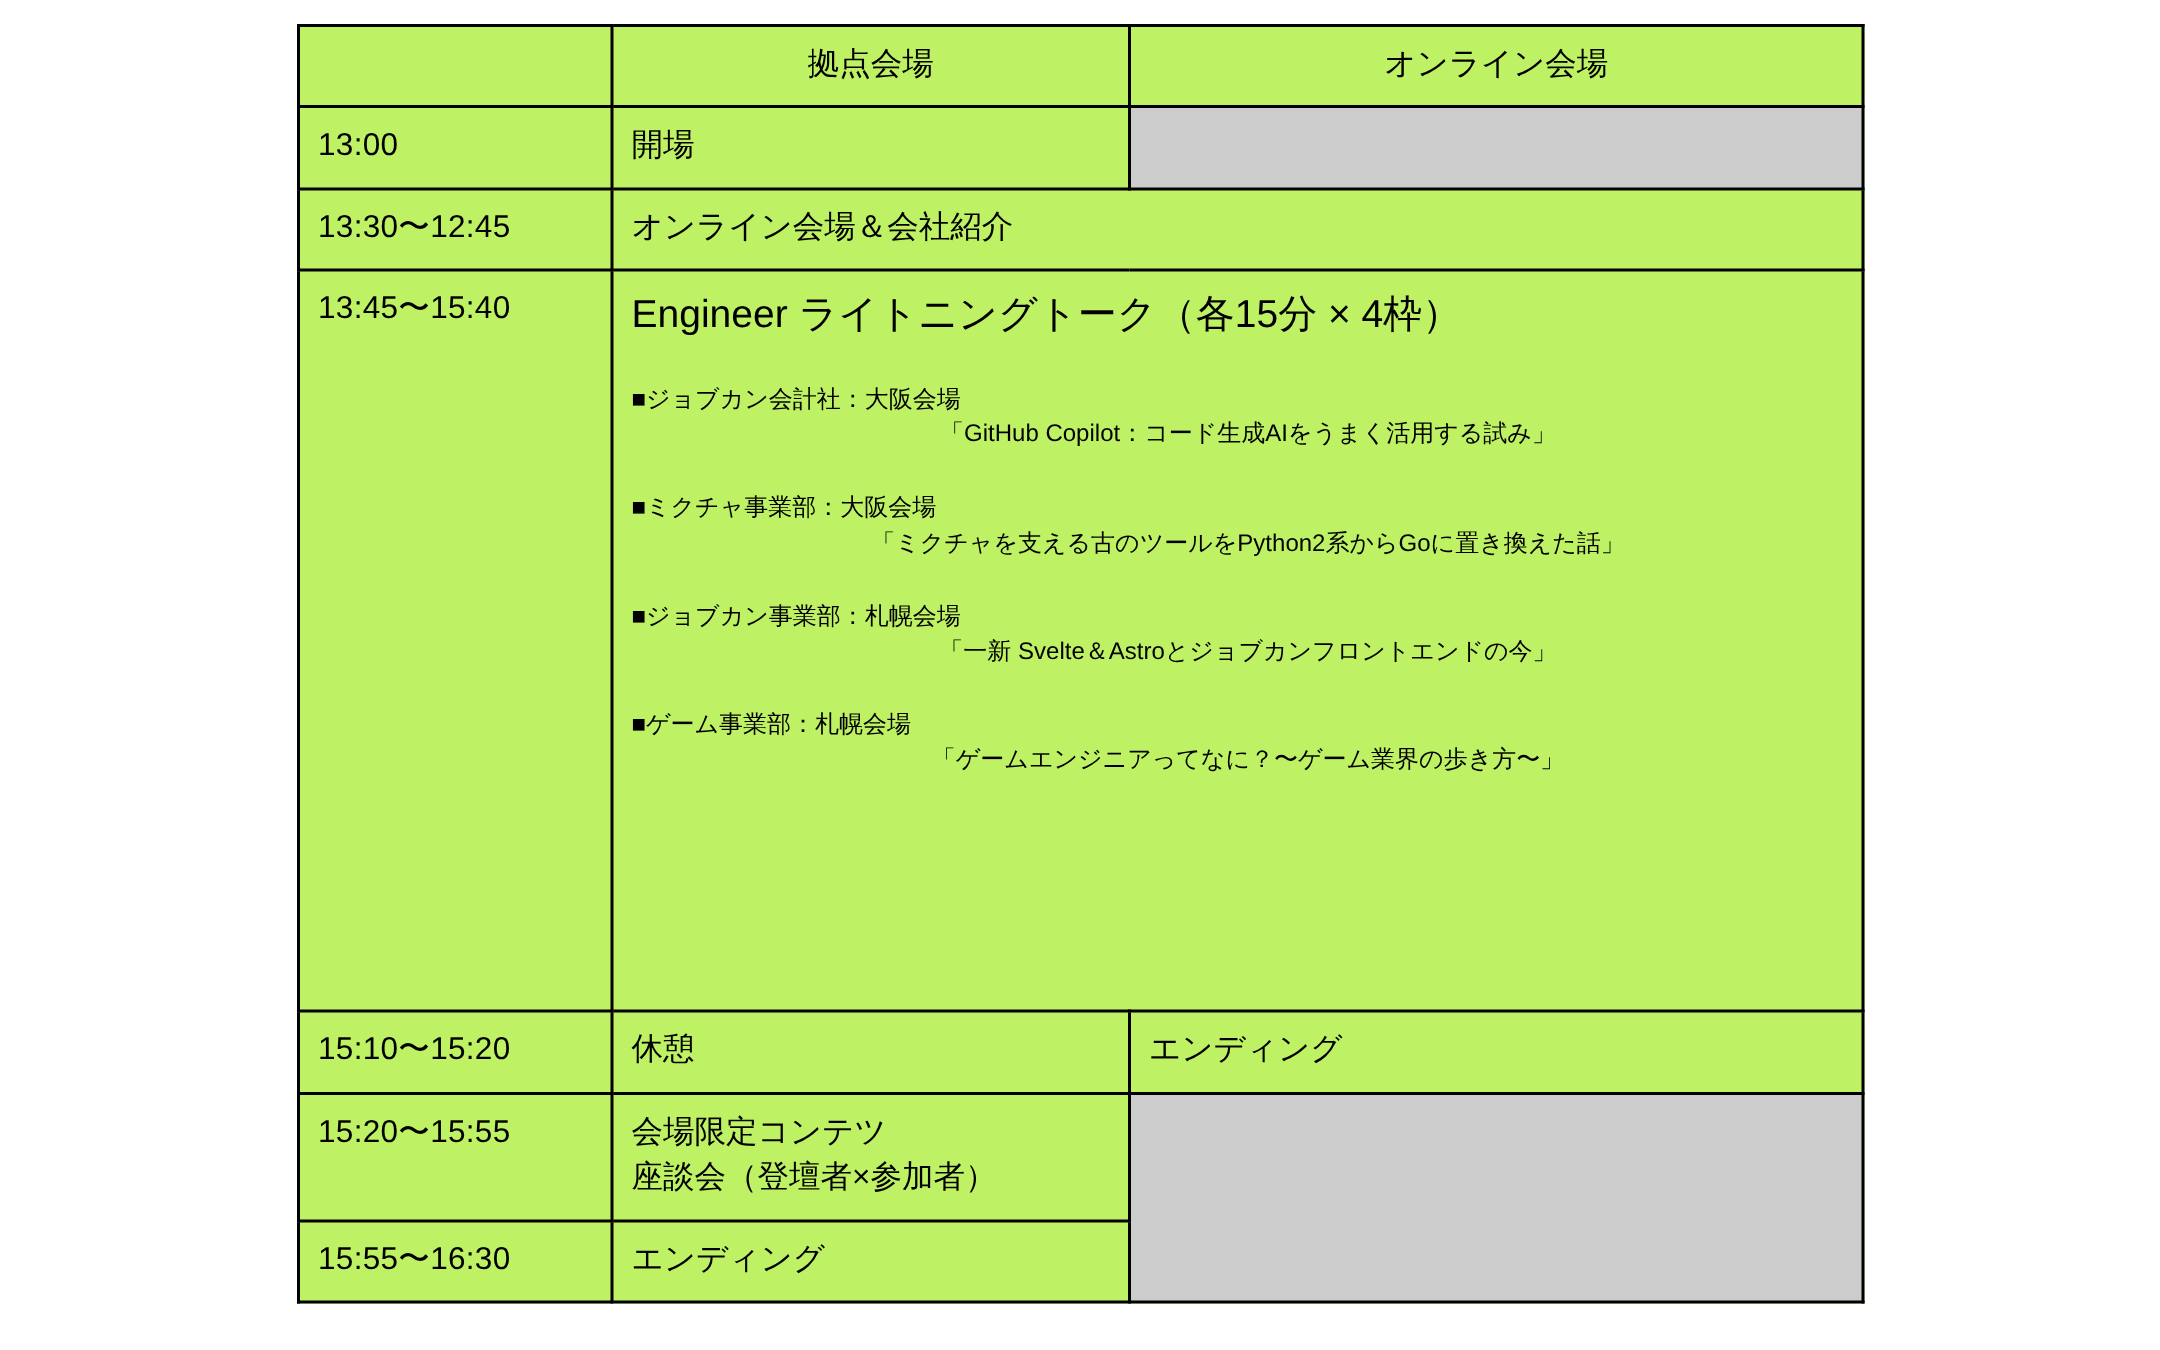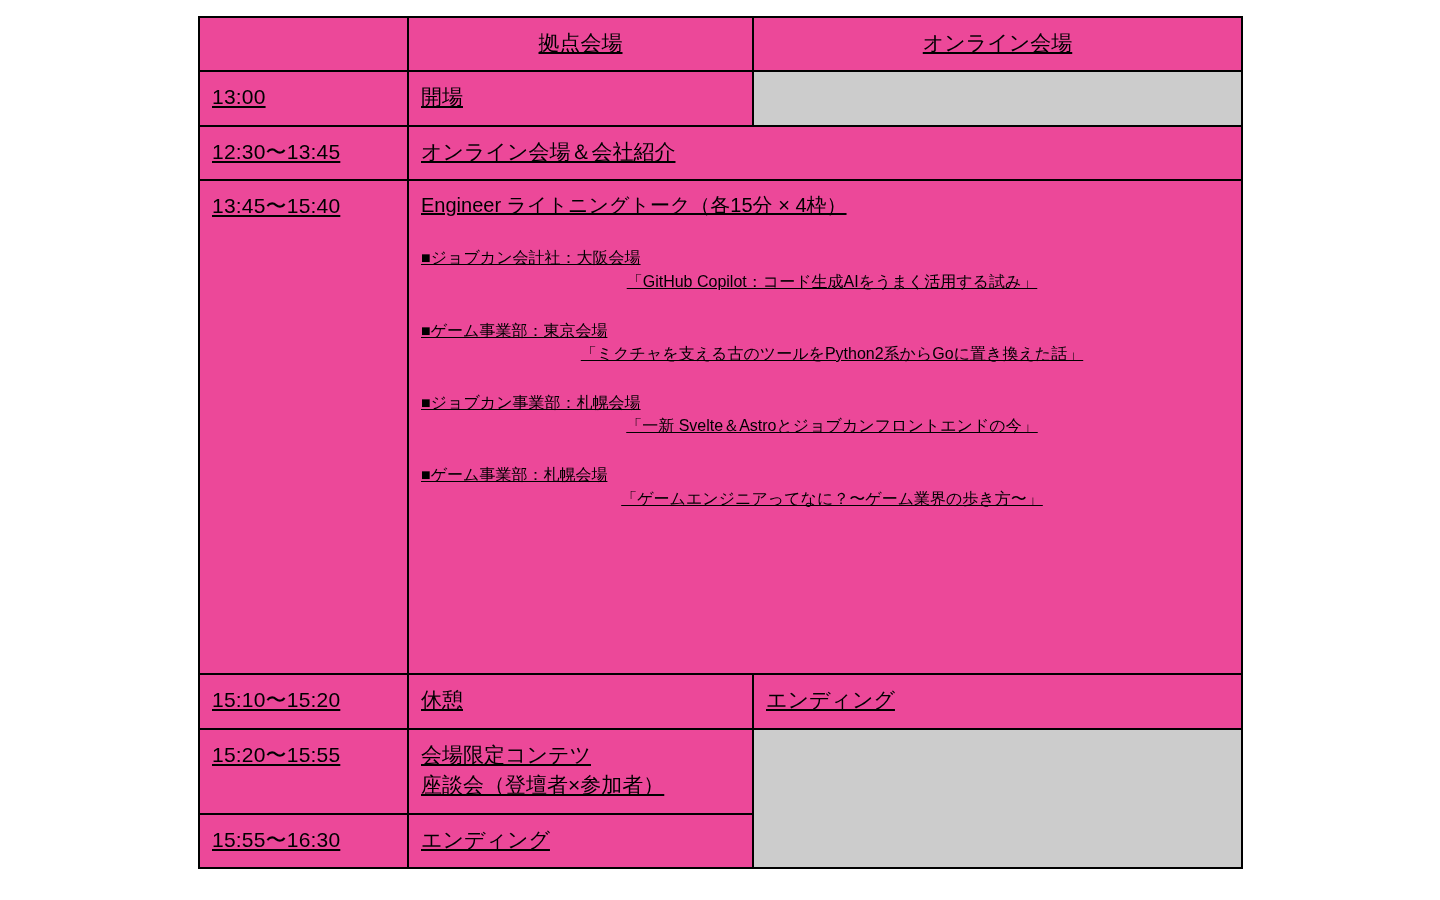--- a/index.html
+++ b/index.html
@@ -23,22 +23,21 @@
   .schedule-wrap {
     position: absolute;
     left: 198px;
     top: 16px;
     width: 1043px;
   }
   table.schedule {
     border-collapse: collapse;
     width: 1043px;
     table-layout: fixed;
-    background: #ec4899;
-    text-decoration: underline;
+    background: #bef264;
   }
   table.schedule td,
   table.schedule th {
     border: 2px solid #000000;
     vertical-align: top;
     padding: 10px 12px 12px 12px;
     font-weight: normal;
     font-size: 21px;
     line-height: 1.45;
   }
@@ -61,21 +60,21 @@
   }
   td.shaded {
     background: #cccccc;
   }
   td.cell {
     font-size: 21.5px;
     margin-top: 12px;
   }
   .lt-title {
     margin: 0 0 26px 0;
-    font-size: 20px;
+    font-size: 26px;
   }
   .lt-item {
     margin: 0 0 26px 0;
   }
   .lt-item:last-child {
     margin-bottom: 10px;
   }
   .lt-line {
     display: block;
     white-space: nowrap;
@@ -111,36 +110,36 @@
       </thead>
       <tbody>
 
         <tr>
           <td class="time">13:00</td>
           <td class="cell">開場</td>
           <td class="cell shaded"></td>
         </tr>
 
         <tr>
-          <td class="time">12:30〜13:45</td>
+          <td class="time">13:30〜12:45</td>
           <td class="cell" colspan="2">オンライン会場＆会社紹介</td>
         </tr>
 
         <tr class="row-tall">
           <td class="time">13:45〜15:40</td>
           <td class="cell" colspan="2">
             <div class="lt-title">Engineer ライトニングトーク（各15分 × 4枠）</div>
 
             <div class="lt-item">
               <span class="lt-line">■ジョブカン会計社：大阪会場</span>
               <span class="lt-line indent">「GitHub Copilot：コード生成AIをうまく活用する試み」</span>
             </div>
 
             <div class="lt-item">
-              <span class="lt-line">■ゲーム事業部：東京会場</span>
+              <span class="lt-line">■ミクチャ事業部：大阪会場</span>
               <span class="lt-line indent">「ミクチャを支える古のツールをPython2系からGoに置き換えた話」</span>
             </div>
 
             <div class="lt-item">
               <span class="lt-line">■ジョブカン事業部：札幌会場</span>
               <span class="lt-line indent">「一新 Svelte＆Astroとジョブカンフロントエンドの今」</span>
             </div>
 
             <div class="lt-item">
               <span class="lt-line">■ゲーム事業部：札幌会場</span>

